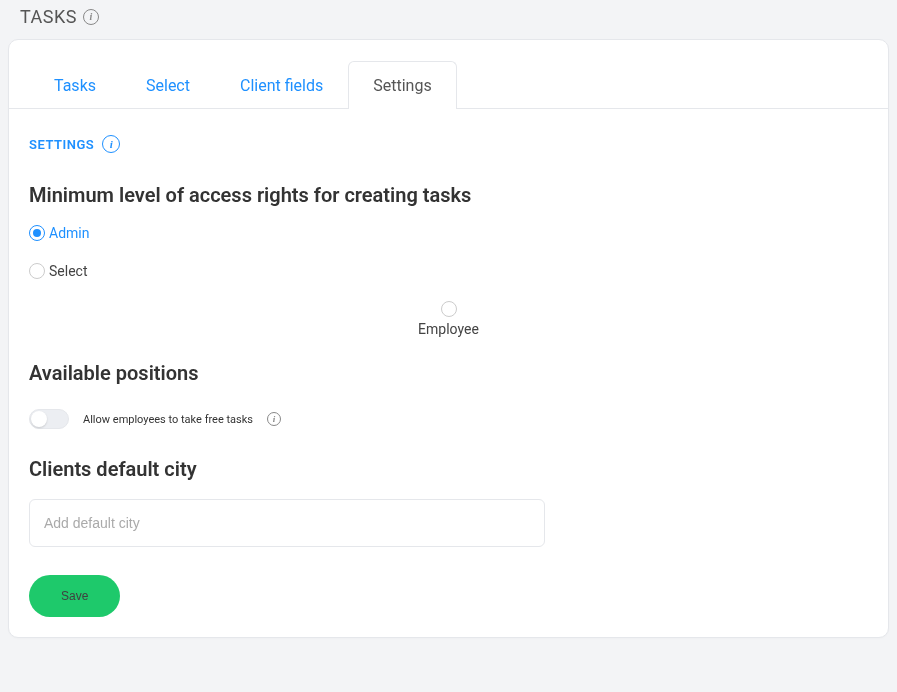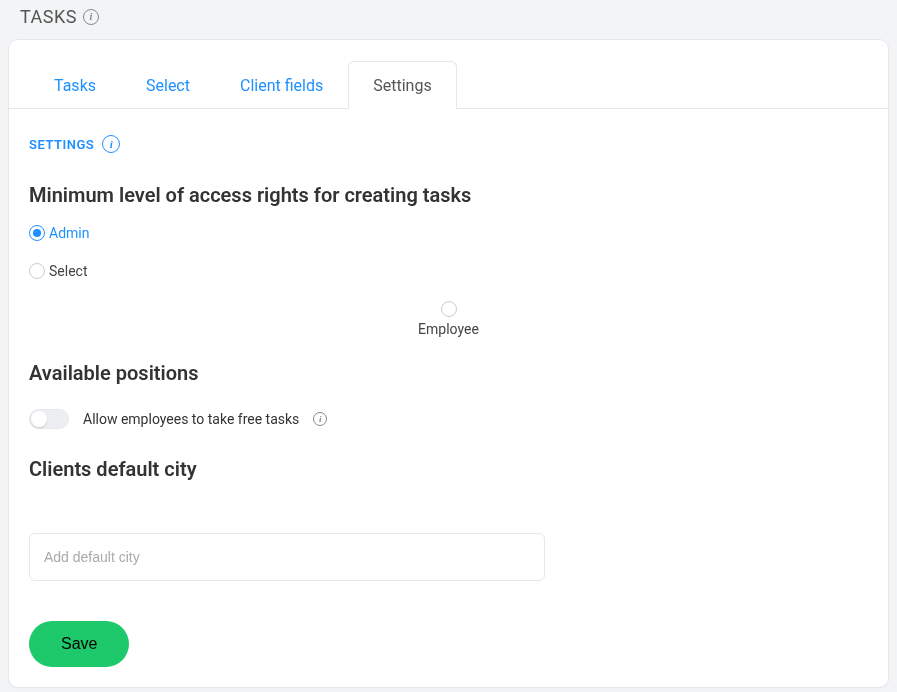--- a/index.html
+++ b/index.html
@@ -167,42 +167,41 @@
     cursor: pointer;
   }
   .toggle-knob {
     width: 16px; height: 16px;
     background: #fff;
     border-radius: 50%;
     position: absolute;
     top: 1px; left: 1px;
     box-shadow: 0 1px 2px rgba(0,0,0,0.15);
   }
-  .toggle-label { font-size: 14px; color: #333; }
+  .toggle-label { font-size: 11px; color: #333; }
   .text-input {
     width: 516px;
     height: 48px;
     border: 1px solid #e5e7eb;
     border-radius: 6px;
     padding: 0 14px;
     font-size: 14px;
     color: #333;
     outline: none;
-    margin-top: 34px;
   }
   .text-input::placeholder { color: #aaa; }
   .save-btn {
     background: #1ec96b;
-    color: #000000;
+    color: #404040;
     border: none;
     border-radius: 28px;
     padding: 14px 32px;
-    font-size: 16px;
-    cursor: pointer;
-    margin-top: 16px;
+    font-size: 12px;
+    cursor: pointer;
+    margin-top: 4px;
   }
 </style>
 </head>
 <body>
 
 <div class="page-title-row">
   <span class="page-title">TASKS</span>
   <span class="info-icon">i</span>
 </div>
 

